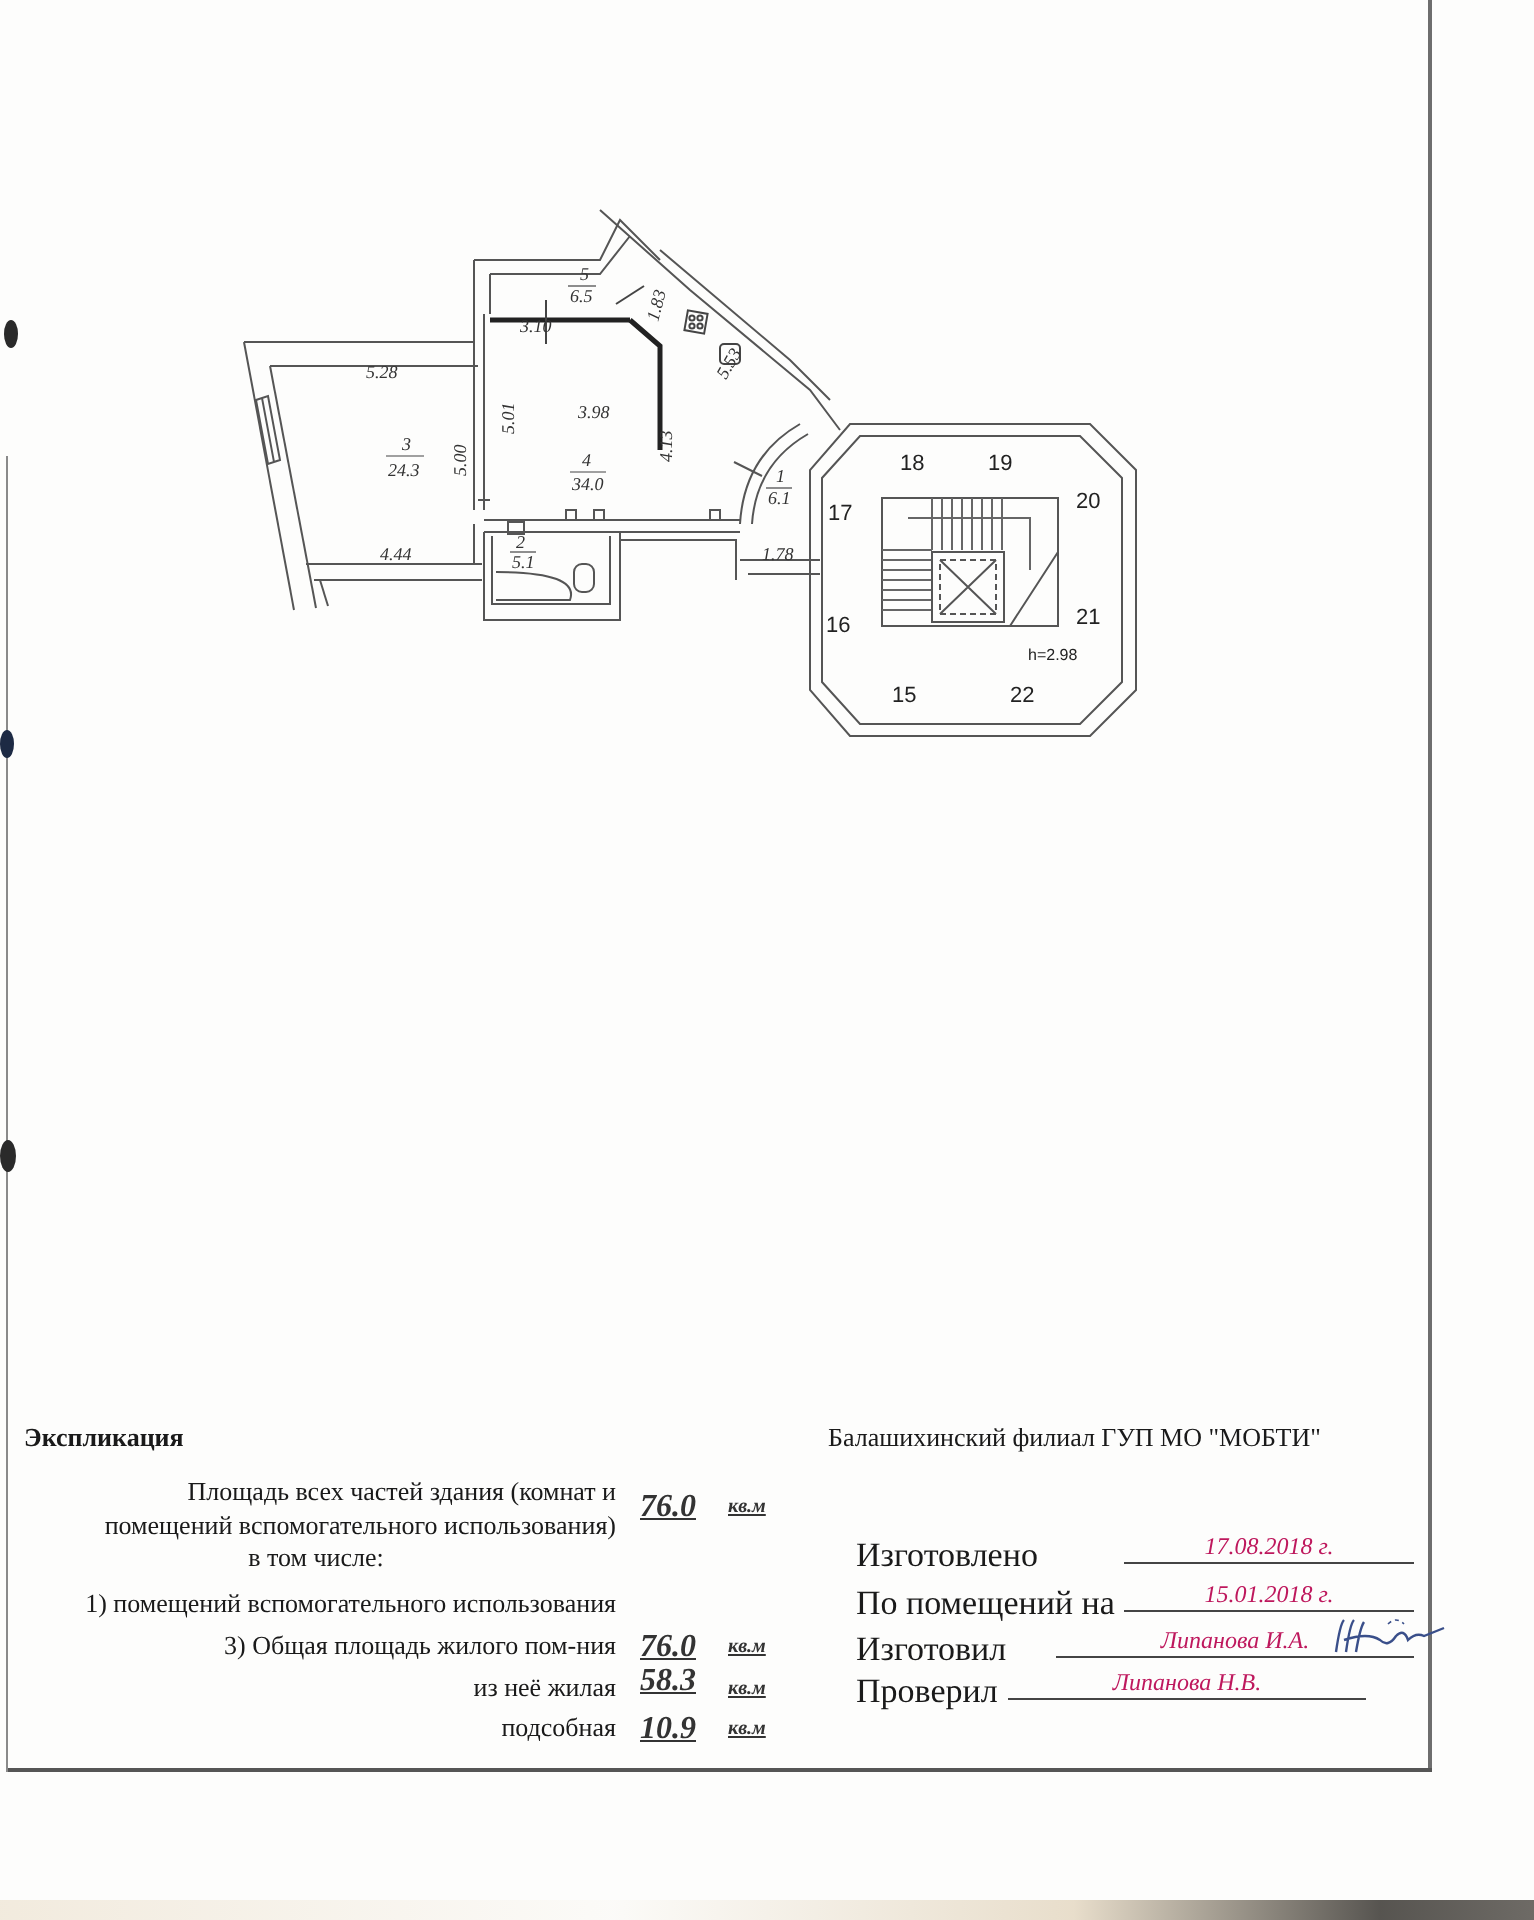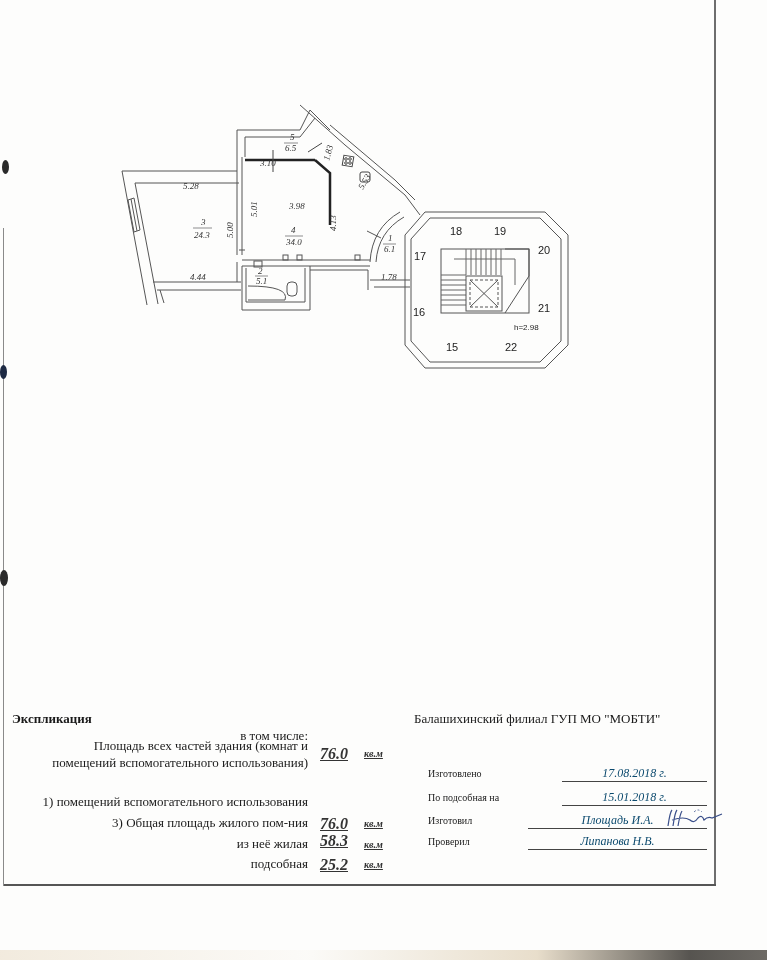--- a/index.html
+++ b/index.html
@@ -40,23 +40,23 @@
   }
   .exp-row { position: absolute; font-size: 13px; text-align: right; }
   .exp-value {
     position: absolute; font-size: 16px; font-style: italic; font-weight: bold;
     text-decoration: underline; color: #333;
   }
   .exp-unit {
     position: absolute; font-size: 10px; font-style: italic; font-weight: bold;
     text-decoration: underline; color: #333;
   }
-  .meta-label { position: absolute; font-size: 10px; left: 428px; }
+  .meta-label { position: absolute; font-size: 17px; left: 428px; }
   .meta-value {
-    position: absolute; font-size: 12px; font-style: italic; text-align: center; color: #0c4a6e;
+    position: absolute; font-size: 12px; font-style: italic; text-align: center; color: #be185d;
     border-bottom: 1px solid #444; line-height: 15px;
   }
   .signature {
     position: absolute; left: 664px; top: 806px; width: 60px; height: 26px;
   }
 </style>
 </head>
 <body>
 
 <div class="page-border-right"></div>
@@ -200,43 +200,43 @@
 </svg>
 
 <div class="explication-title">Экспликация</div>
 <div class="org-title">Балашихинский филиал ГУП МО "МОБТИ"</div>
 
 <div class="exp-row" style="left:8px;top:738px;width:300px;">Площадь всех частей здания (комнат и</div>
 <div class="exp-row" style="left:8px;top:755px;width:300px;">помещений вспомогательного использования)</div>
 <div class="exp-value" style="left:320px;top:745px;">76.0</div>
 <div class="exp-unit" style="left:364px;top:748px;">кв.м</div>
 
-<div class="exp-row" style="left:8px;top:728px;width:300px;">в том числе:</div>
+<div class="exp-row" style="left:8px;top:771px;width:300px;text-align:center;">в том числе:</div>
 <div class="exp-row" style="left:8px;top:794px;width:300px;">1) помещений вспомогательного использования</div>
 
 <div class="exp-row" style="left:8px;top:815px;width:300px;">3) Общая площадь жилого пом-ния</div>
 <div class="exp-value" style="left:320px;top:815px;">76.0</div>
 <div class="exp-unit" style="left:364px;top:818px;">кв.м</div>
 
 <div class="exp-row" style="left:8px;top:836px;width:300px;">из неё жилая</div>
 <div class="exp-value" style="left:320px;top:832px;">58.3</div>
 <div class="exp-unit" style="left:364px;top:839px;">кв.м</div>
 
 <div class="exp-row" style="left:8px;top:856px;width:300px;">подсобная</div>
-<div class="exp-value" style="left:320px;top:856px;">25.2</div>
+<div class="exp-value" style="left:320px;top:856px;">10.9</div>
 <div class="exp-unit" style="left:364px;top:859px;">кв.м</div>
 
 <div class="meta-label" style="top:768px;">Изготовлено</div>
 <div class="meta-value" style="left:562px;top:766px;width:145px;">17.08.2018 г.</div>
 
-<div class="meta-label" style="top:792px;">По подсобная на</div>
+<div class="meta-label" style="top:792px;">По помещений на</div>
 <div class="meta-value" style="left:562px;top:790px;width:145px;">15.01.2018 г.</div>
 
 <div class="meta-label" style="top:815px;">Изготовил</div>
-<div class="meta-value" style="left:528px;top:813px;width:179px;">Площадь И.А.</div>
+<div class="meta-value" style="left:528px;top:813px;width:179px;">Липанова И.А.</div>
 
 <div class="meta-label" style="top:836px;">Проверил</div>
-<div class="meta-value" style="left:528px;top:834px;width:179px;">Липанова Н.В.</div>
+<div class="meta-value" style="left:504px;top:834px;width:179px;">Липанова Н.В.</div>
 
 <svg class="signature" viewBox="0 0 60 26">
   <path d="M4,20 Q6,6 8,4 M9,20 Q11,6 13,4 M14,20 Q16,8 18,5 M8,14 Q20,10 26,14 Q30,18 34,12 Q38,8 40,14 Q44,10 48,12 L58,8" fill="none" stroke="#3a4f8a" stroke-width="1.2"></path>
   <path d="M30,6 Q34,2 38,6" fill="none" stroke="#3a4f8a" stroke-width="0.8" stroke-dasharray="2,2"></path>
 </svg>
 
 </body></html>

